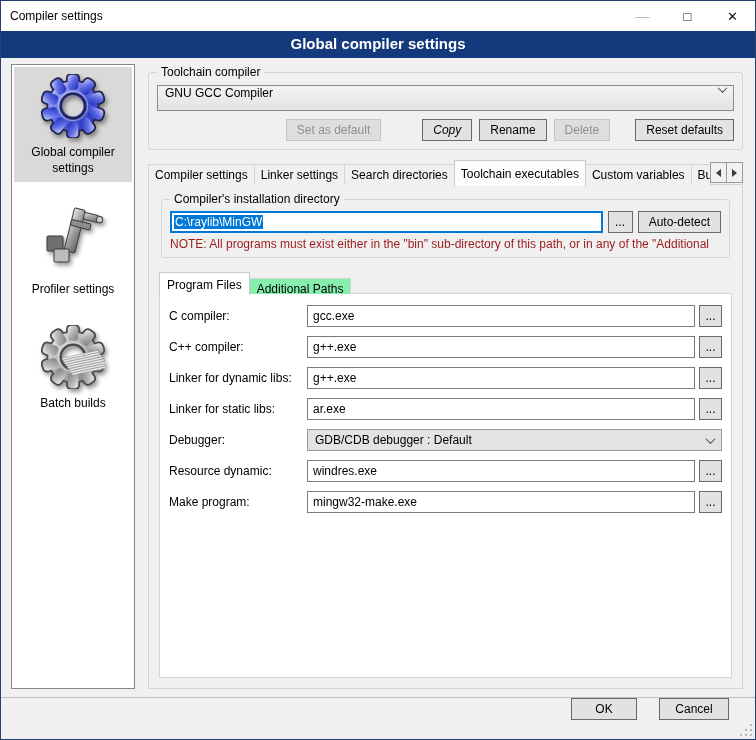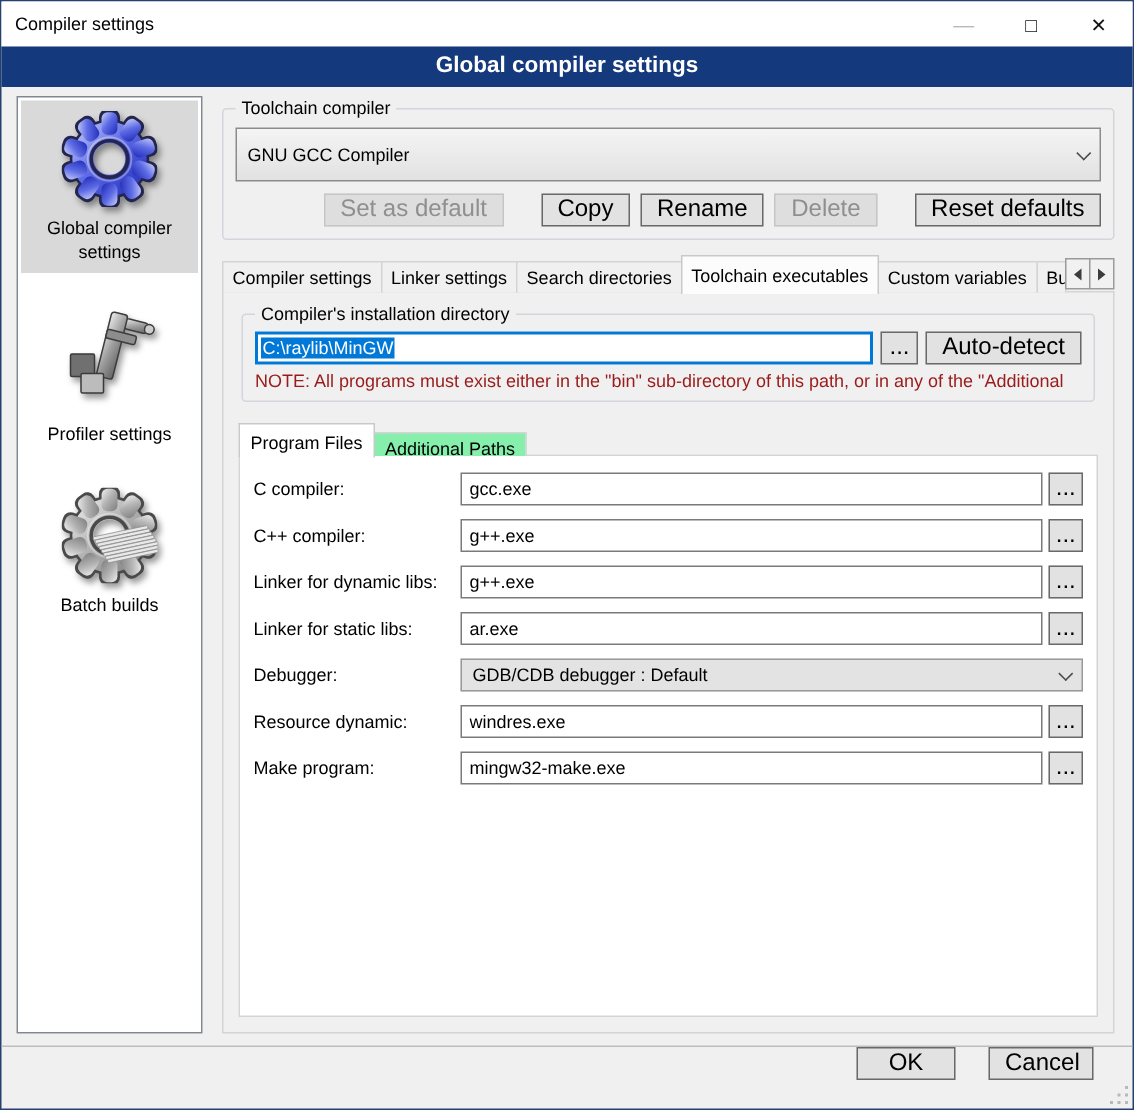--- a/index.html
+++ b/index.html
@@ -30,25 +30,25 @@
   .side-icon{display:block;line-height:0;filter:drop-shadow(2px 3px 2px rgba(0,0,0,.40))}
   .side-label{text-align:center;margin-top:7px;line-height:1.3;color:#000}
 
   
   .main{flex:1;display:flex;flex-direction:column;min-width:0}
 
   .groupbox{position:relative;border:1px solid #d2d6db;border-radius:3px;padding:12px 8px 8px}
   .legend{position:absolute;top:-8px;left:8px;background:#f0f0f0;padding:0 4px;white-space:nowrap}
 
   .gb-compiler{margin-top:8px}
-  .combo{height:36px;border:1px solid #8b8b8b;background:linear-gradient(#f4f4f4,#e2e2e2);display:flex;align-items:center;padding:0 7px;cursor:default}
+  .combo{height:26px;border:1px solid #8b8b8b;background:linear-gradient(#f4f4f4,#e2e2e2);display:flex;align-items:flex-start;padding:0 7px;cursor:default}
   .combo-value{white-space:nowrap;overflow:hidden}
   .chev{width:7px;height:7px;border-right:1.5px solid #4a4a4a;border-bottom:1.5px solid #4a4a4a;transform:rotate(45deg) translate(-1px,-1px);margin-left:auto;flex:none}
 
-  .btn{height:22px;background:#e2e2e2;border:1px solid #696969;padding:0 10px;font-family:"Liberation Sans",sans-serif;font-size:16px;color:#000;white-space:nowrap;cursor:pointer}
+  .btn{height:22px;background:#e2e2e2;border:1px solid #696969;padding:0 10px;font-family:"Liberation Sans",sans-serif;font-size:12px;color:#000;white-space:nowrap;cursor:pointer}
   .btn.disabled{color:#8f8f8f;border-color:#c6c6c6;background:#dedede;cursor:default}
   .btnrow{display:flex;justify-content:flex-end;gap:7px;margin-top:8px}
 
   
   .tabstrip{display:flex;align-items:flex-end;margin-top:9px;position:relative;z-index:2;height:26px}
   .tab{flex:0 0 auto;height:21px;padding:3px 6px 0;border:1px solid #d4d4d4;border-bottom:none;background:#f0f0f0;white-space:nowrap;cursor:pointer;margin-right:-1px}
   .tab.active{height:26px;padding-top:6px;background:#fcfcfc;position:relative;z-index:3;margin-bottom:-1px;border-color:#c9c9c9}
   .tab.clipped{flex:1 1 0;min-width:0;overflow:hidden}
   .tabspin{flex:none;display:flex;margin-bottom:2px}
   .spinbtn{width:17px;height:21px;border:1px solid #9a9a9a;background:#f1f1f1;display:flex;align-items:center;justify-content:center;cursor:pointer}
@@ -240,21 +240,21 @@
     <div class="main">
 
       <div class="groupbox gb-compiler">
         <span class="legend">Toolchain compiler</span>
         <div class="combo">
           <span class="combo-value">GNU GCC Compiler</span>
           <span class="chev"></span>
         </div>
         <div class="btnrow">
             <button class="btn disabled">Set as default</button>
-            <button class="btn" style="margin-left: 18px;">Copy</button>
+            <button class="btn" style="margin-left: 34px; font-style: italic;">Copy</button>
             <button class="btn">Rename</button>
             <button class="btn disabled">Delete</button>
             <button class="btn" style="margin-left: 18px;">Reset defaults</button>
           </div>
       </div>
 
       <div class="tabstrip">
 
       <div class="tab">Compiler settings</div>
           <div class="tab">Linker settings</div>

